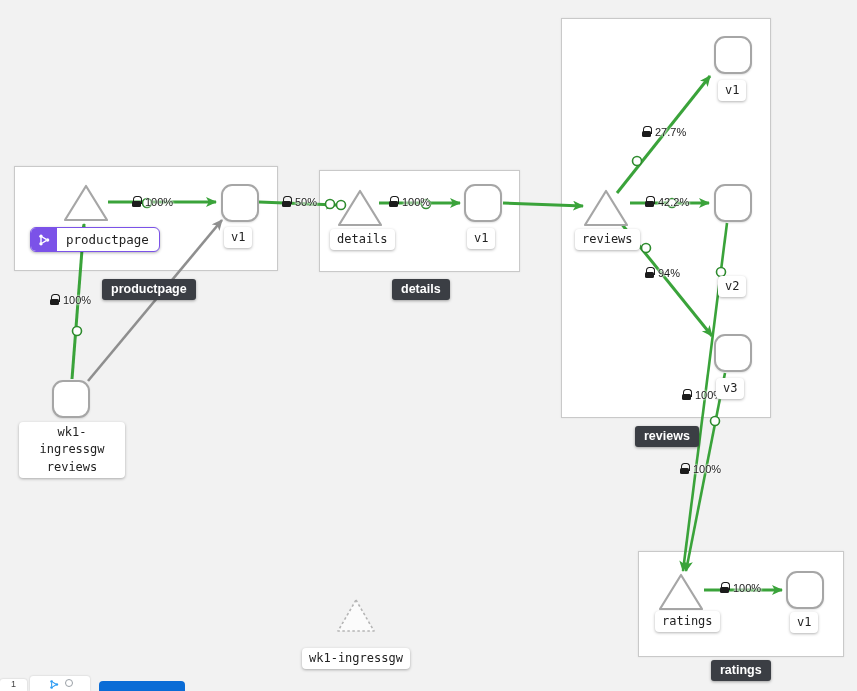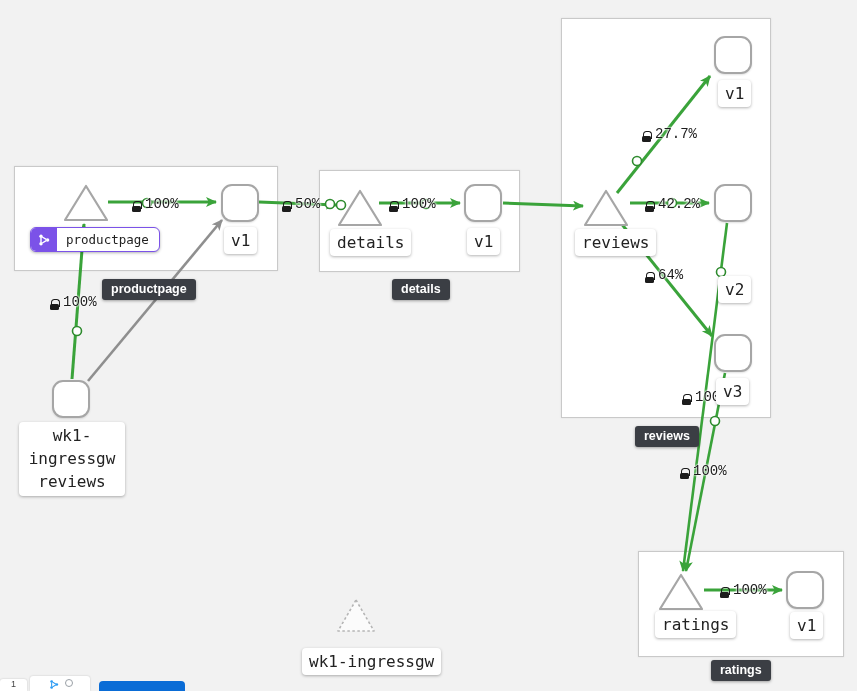--- a/index.html
+++ b/index.html
@@ -11,36 +11,36 @@
   
   .group { position:absolute; background:#ffffff; border:1px solid #c9c9c9; box-shadow:0 0 2px rgba(0,0,0,.08); }
   .g-productpage { left:14px;  top:166px; width:264px; height:105px; }
   .g-details     { left:319px; top:170px; width:201px; height:102px; }
   .g-reviews     { left:561px; top:18px;  width:210px; height:400px; }
   .g-ratings     { left:638px; top:551px; width:206px; height:106px; }
 
   svg.edges { position:absolute; left:0; top:0; }
 
   
-  .elabel { position:absolute; display:flex; align-items:flex-end; font-size:14px; color:#1c1c1c;
-            text-shadow:0 0 2px #fff,0 0 2px #fff,0 0 3px #fff; white-space:nowrap;font-family:Liberation Mono, monospace; }
+  .elabel { position:absolute; display:flex; align-items:flex-start; font-size:11px; color:#1c1c1c;
+            text-shadow:0 0 2px #fff,0 0 2px #fff,0 0 3px #fff; white-space:nowrap; }
   .lock { position:relative; display:inline-block; width:9px; height:11px; margin-right:4px; flex:none; }
   .lock::before { content:""; position:absolute; top:0; left:1px; width:7px; height:7px;
                   border:1.6px solid #1c1c1c; border-bottom:none; border-radius:3.5px 3.5px 0 0; }
   .lock::after  { content:""; position:absolute; bottom:0; left:0; width:9px; height:6.5px;
                   background:#1c1c1c; border-radius:1.5px; }
 
   
   .sq { position:absolute; width:38px; height:38px; background:#fff; border:2px solid #a6a6a6;
         border-radius:11px; box-shadow:0 1px 2px rgba(0,0,0,.12); }
   .tri { position:absolute; }
 
   
   .chip { position:absolute; background:#fff; border-radius:4px; padding:2px 7px;
-          font-family:"DejaVu Sans Mono", monospace; font-size:16px; color:#222;
+          font-family:"DejaVu Sans Mono", monospace; font-size:12px; color:#222;
           box-shadow:0 1px 3px rgba(0,0,0,.3); text-align:center; line-height:1.45; }
 
   
   .appchip { position:absolute; display:flex; align-items:stretch; border:1.5px solid #7b52e8;
              border-radius:6px; overflow:hidden; background:#fff; box-shadow:0 1px 3px rgba(0,0,0,.3); }
   .appchip .icon { background:#7b52e8; width:26px; display:flex; align-items:center; justify-content:center; }
   .appchip .txt { padding:4px 10px 4px 9px; font-family:"DejaVu Sans Mono", monospace; font-size:12.5px; color:#222; }
 
   
   .gbadge { position:absolute; background:#3b3e44; color:#fff; font-weight:bold; font-size:12.5px;
@@ -124,21 +124,21 @@
   <div class="elabel" style="left:642px; top:126px;">
       <span class="lock"></span>
       <span>27.7%</span>
     </div>
   <div class="elabel" style="left:645px; top:196px;">
       <span class="lock"></span>
       <span>42.2%</span>
     </div>
   <div class="elabel" style="left:645px; top:267px;">
       <span class="lock"></span>
-      <span>64%</span>
+      <span>94%</span>
     </div>
   <div class="elabel" style="left:682px; top:389px;">
       <span class="lock"></span>
       <span>100%</span>
     </div>
   <div class="elabel" style="left:680px; top:463px;">
       <span class="lock"></span>
       <span>100%</span>
     </div>
   <div class="elabel" style="left:720px; top:582px;">

